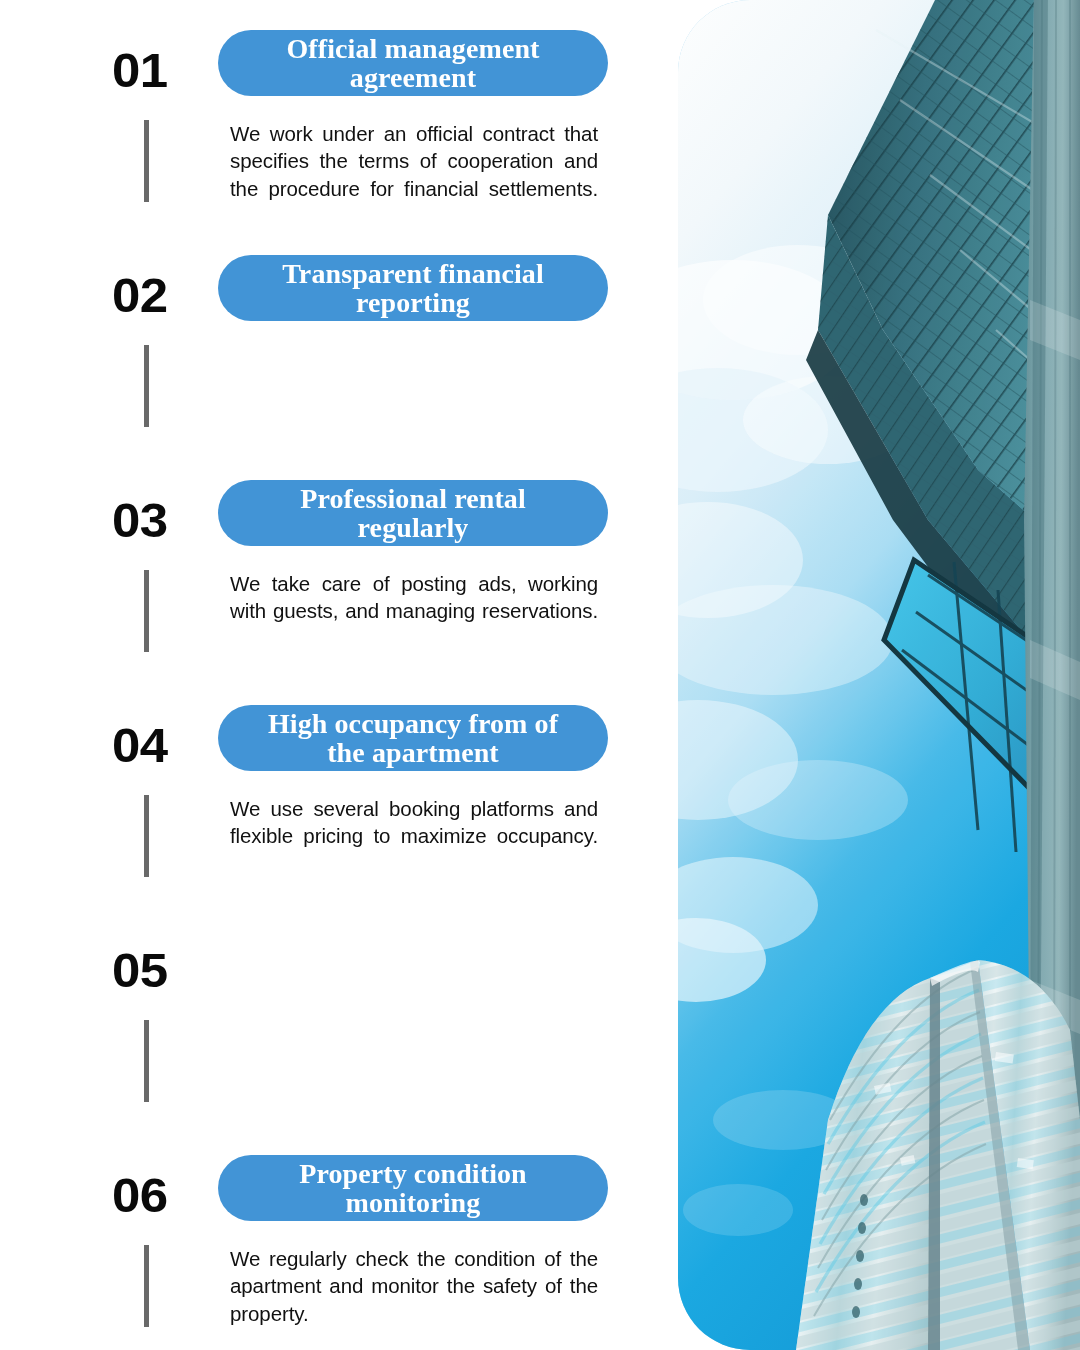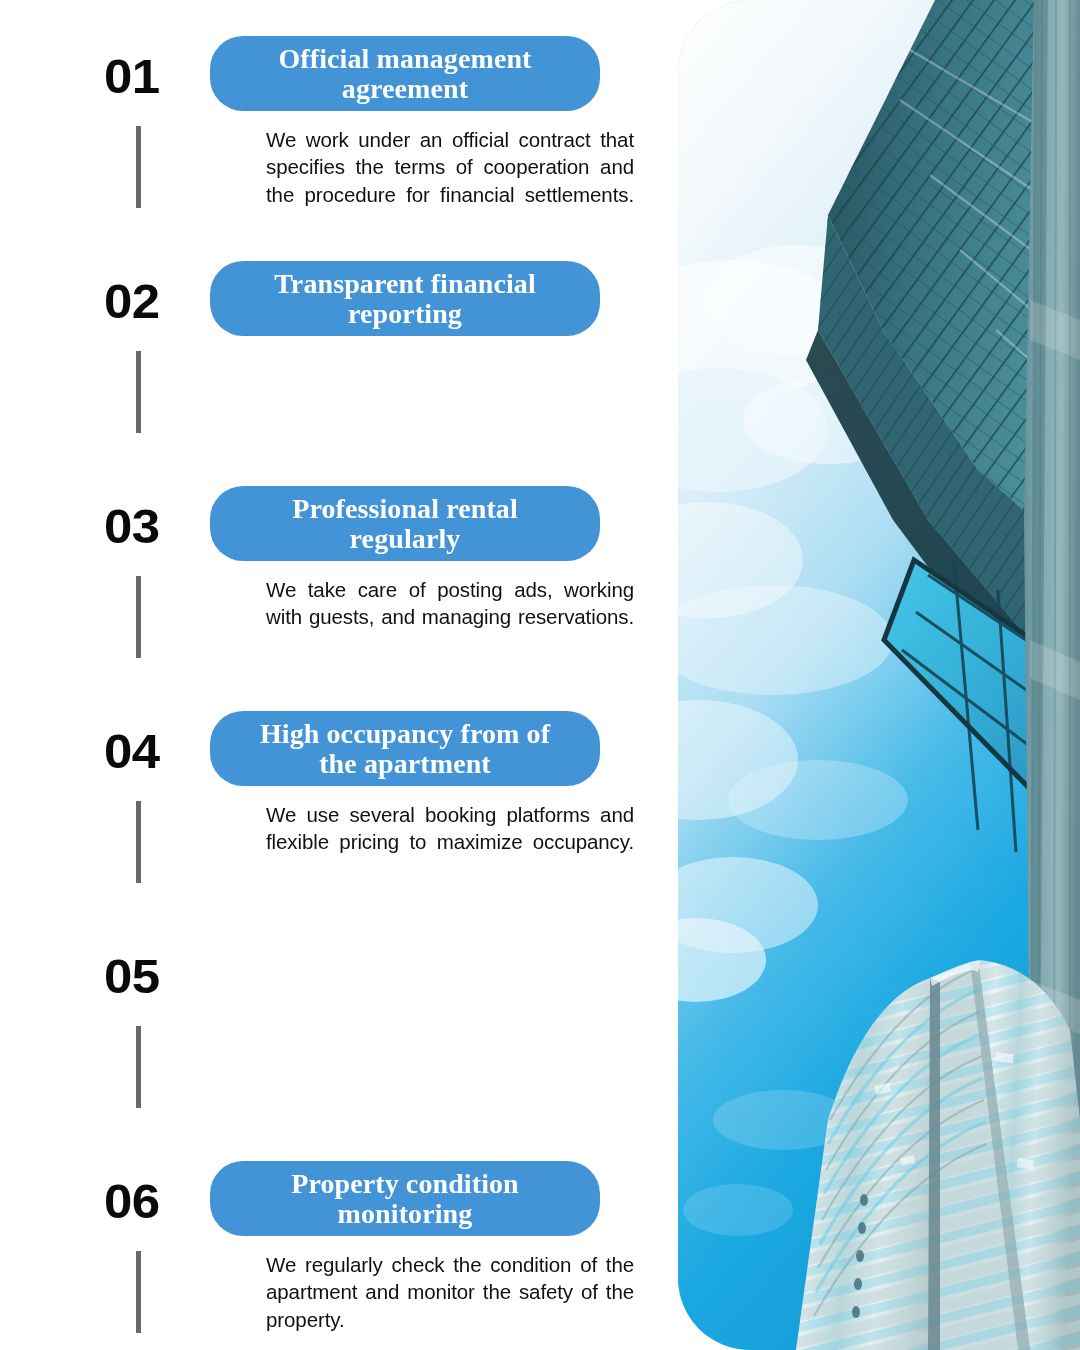--- a/index.html
+++ b/index.html
@@ -30,25 +30,25 @@
     border-top-left-radius: 72px;
     border-bottom-left-radius: 72px;
     overflow: hidden;
     background: #9fd4ef;
   }
   .photo-svg { display: block; width: 100%; height: 100%; }
 
   
   .steps {
     position: absolute;
-    left: 0;
+    left: 8px;
     top: 0;
     width: 678px;
     height: 1350px;
-    padding-top: 26px;
+    padding-top: 20px;
   }
 
   .step {
     position: relative;
     height: 225px;
   }
 
   
   .gutter {
     position: absolute;
@@ -82,21 +82,21 @@
     height: 82px;
     background: #696969;
   }
 
   
   .pill {
     position: absolute;
     left: 210px;
     top: 10px;
     width: 390px;
-    height: 75px;
+    height: 66px;
     background: #4294d6;
     border-radius: 33px;
     display: flex;
     align-items: center;
     justify-content: center;
     padding: 0 22px;
   }
   .pill-title {
     font-family: "Liberation Serif", serif;
     font-weight: 700;
@@ -115,21 +115,20 @@
     top: 100px;
     width: 368px;
     font-family: "Liberation Sans", sans-serif;
     font-weight: 400;
     font-size: 20.5px;
     line-height: 1.34;
     color: #111111;
     text-align: justify;
     text-justify: inter-word;
     letter-spacing: -0.1px;
-    margin-left: 44px;
   }
   .body-text:after {
     content: "";
     display: inline-block;
     width: 100%;
   }
 </style>
 </head>
 <body>
 

